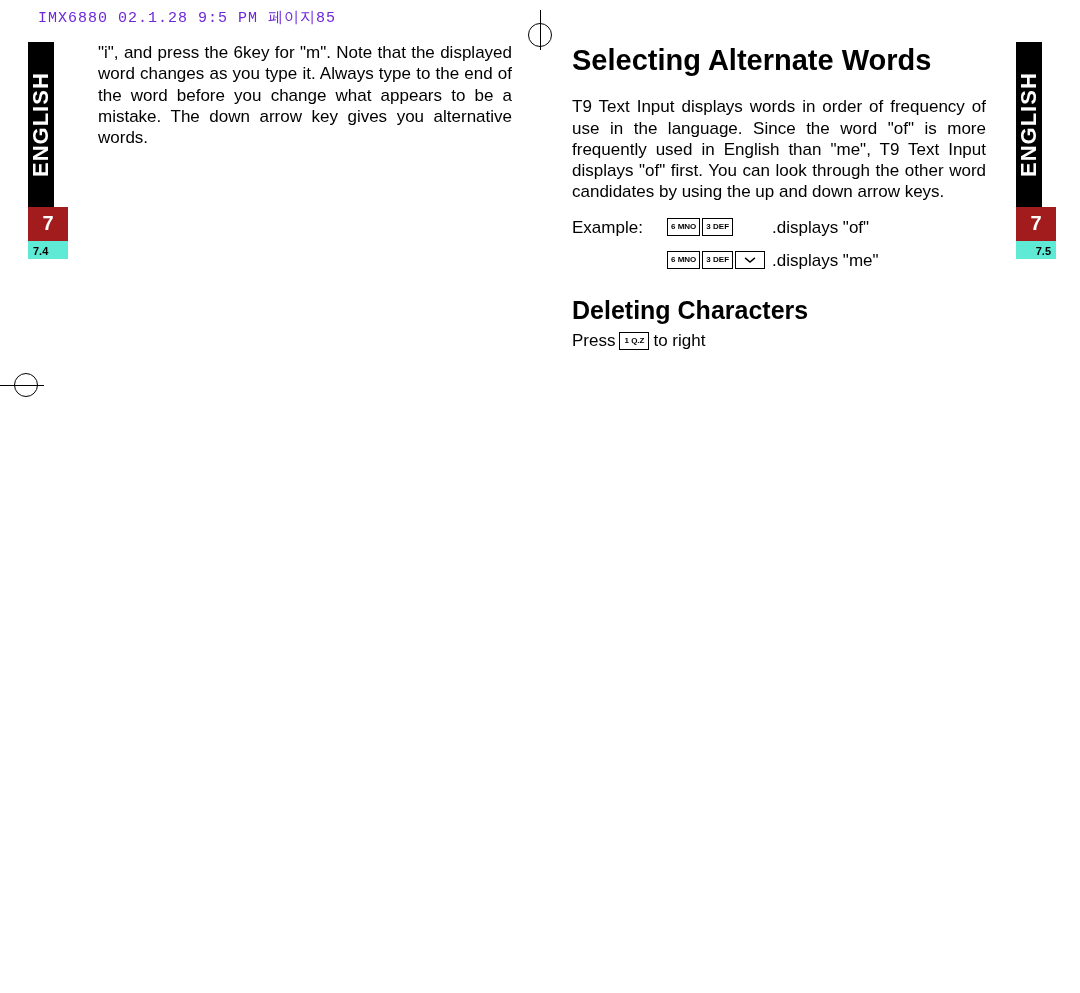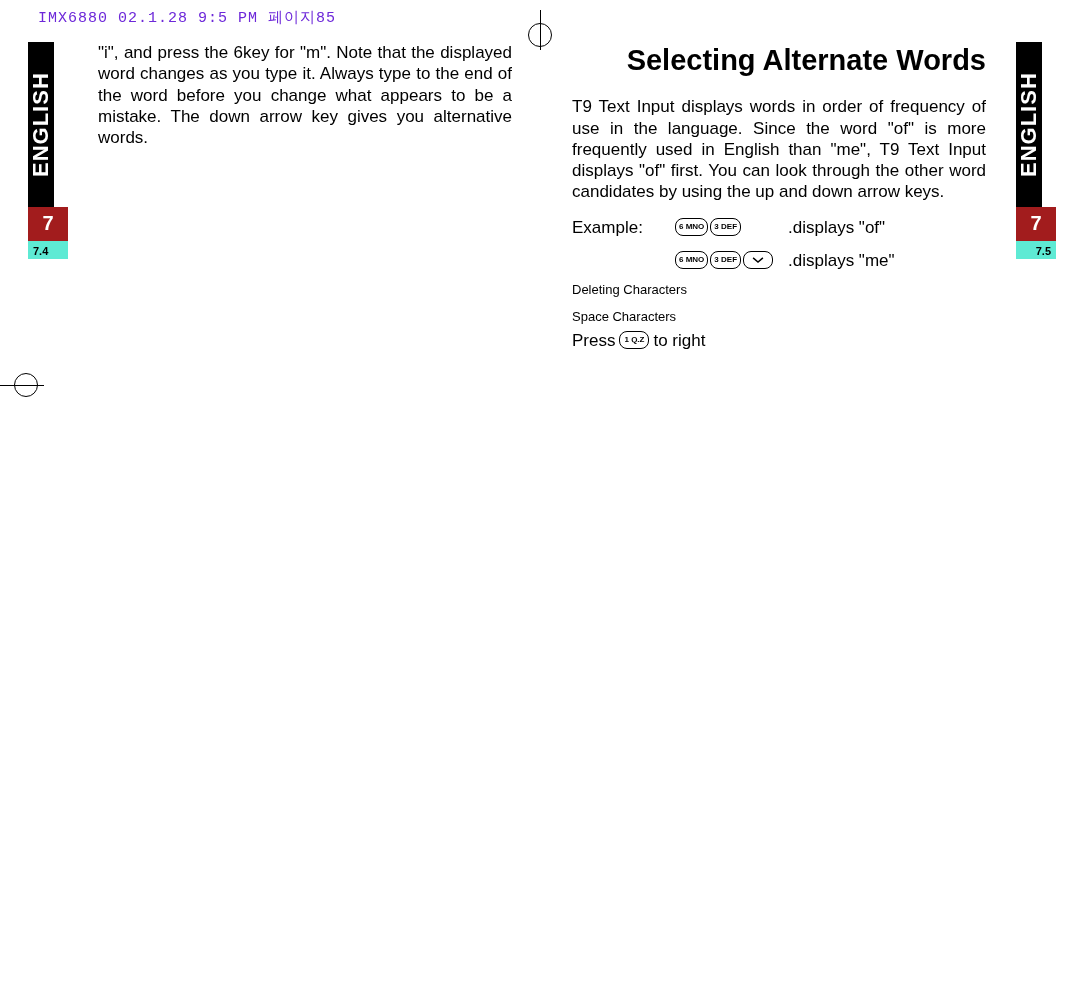--- a/index.html
+++ b/index.html
@@ -135,43 +135,42 @@
   .col {
     flex: 1;
     font-size: 17px;
     line-height: 1.25;
     color: #000;
   }
   .col p { margin-bottom: 14px; text-align: justify; }
   .main-heading {
     font-size: 29px;
     font-weight: bold;
-    text-align: right;
+    text-align: left;
     margin: 0 0 18px 0;
     white-space: nowrap;
   }
   .sub-heading {
-    font-size: 13px;
-    font-weight: normal;
-    margin: 11px 0 4px 0;
+    font-size: 25px;
+    font-weight: bold;
+    margin: 24px 0 4px 0;
   }
   .example-row {
     display: flex;
     align-items: center;
-    gap: 8px;
     margin-top: 12px;
   }
   .example-row .label { width: 95px; }
   .example-row .keys { display: flex; gap: 2px; width: 105px; }
   .key {
     display: inline-flex;
     align-items: center;
     justify-content: center;
     border: 1.5px solid #000;
-    border-radius: 8px;
+    border-radius: 0;
     height: 18px;
     min-width: 30px;
     font-size: 8px;
     font-weight: bold;
     padding: 0 3px;
     background: #fff;
   }
   .key.oval { border-radius: 50%; width: 28px; min-width: 28px; }
   .key.arrow svg { width: 14px; height: 10px; }
   .inline-para { display: block; text-align: justify; }
@@ -226,21 +225,20 @@
             <svg viewBox="0 0 20 12">
                 <path d="M3 3 L10 9 L17 3" fill="none" stroke="#000" stroke-width="2"></path>
               </svg>
           </span>
         </span>
         <span>.displays "me"</span>
       </div>
 
       <h2 class="sub-heading">Deleting Characters</h2>
 
-      <h2 class="sub-heading">Space Characters</h2>
       <div class="press-line">
         <span>Press</span>
         <span class="key">1 Q.Z</span>
         <span>to right</span>
       </div>
 
     </div>
   </div>
 </div>
 

